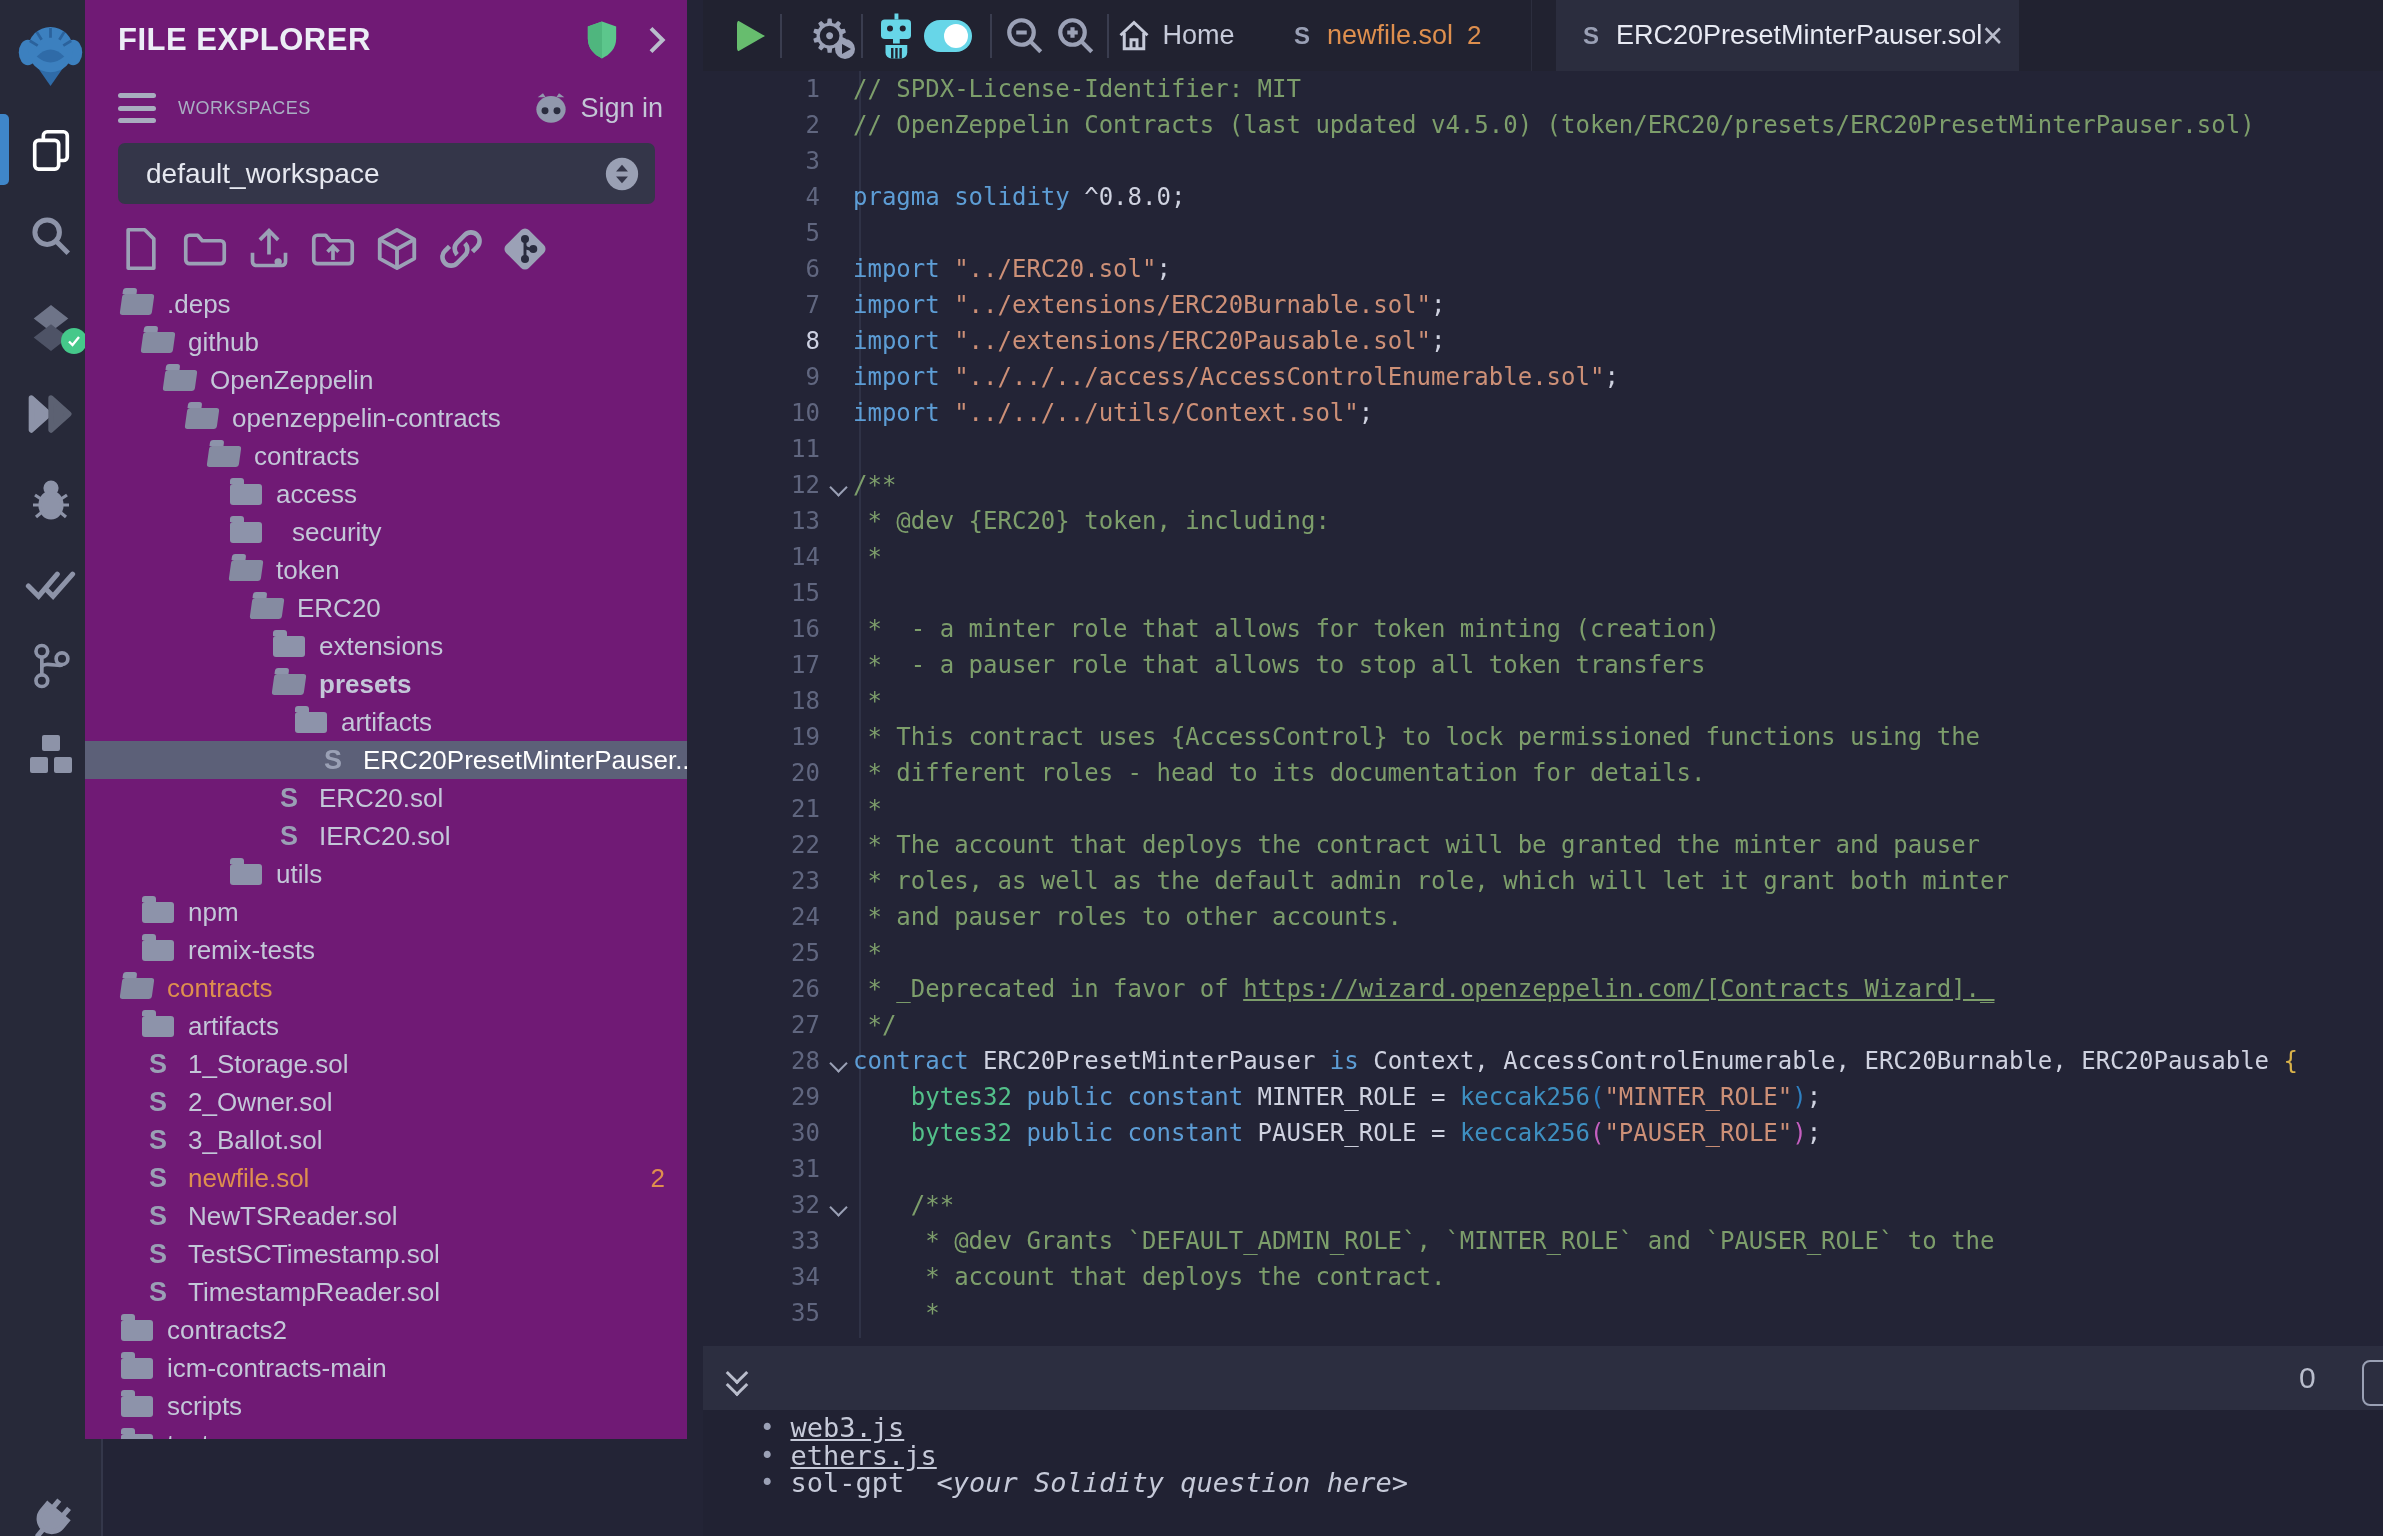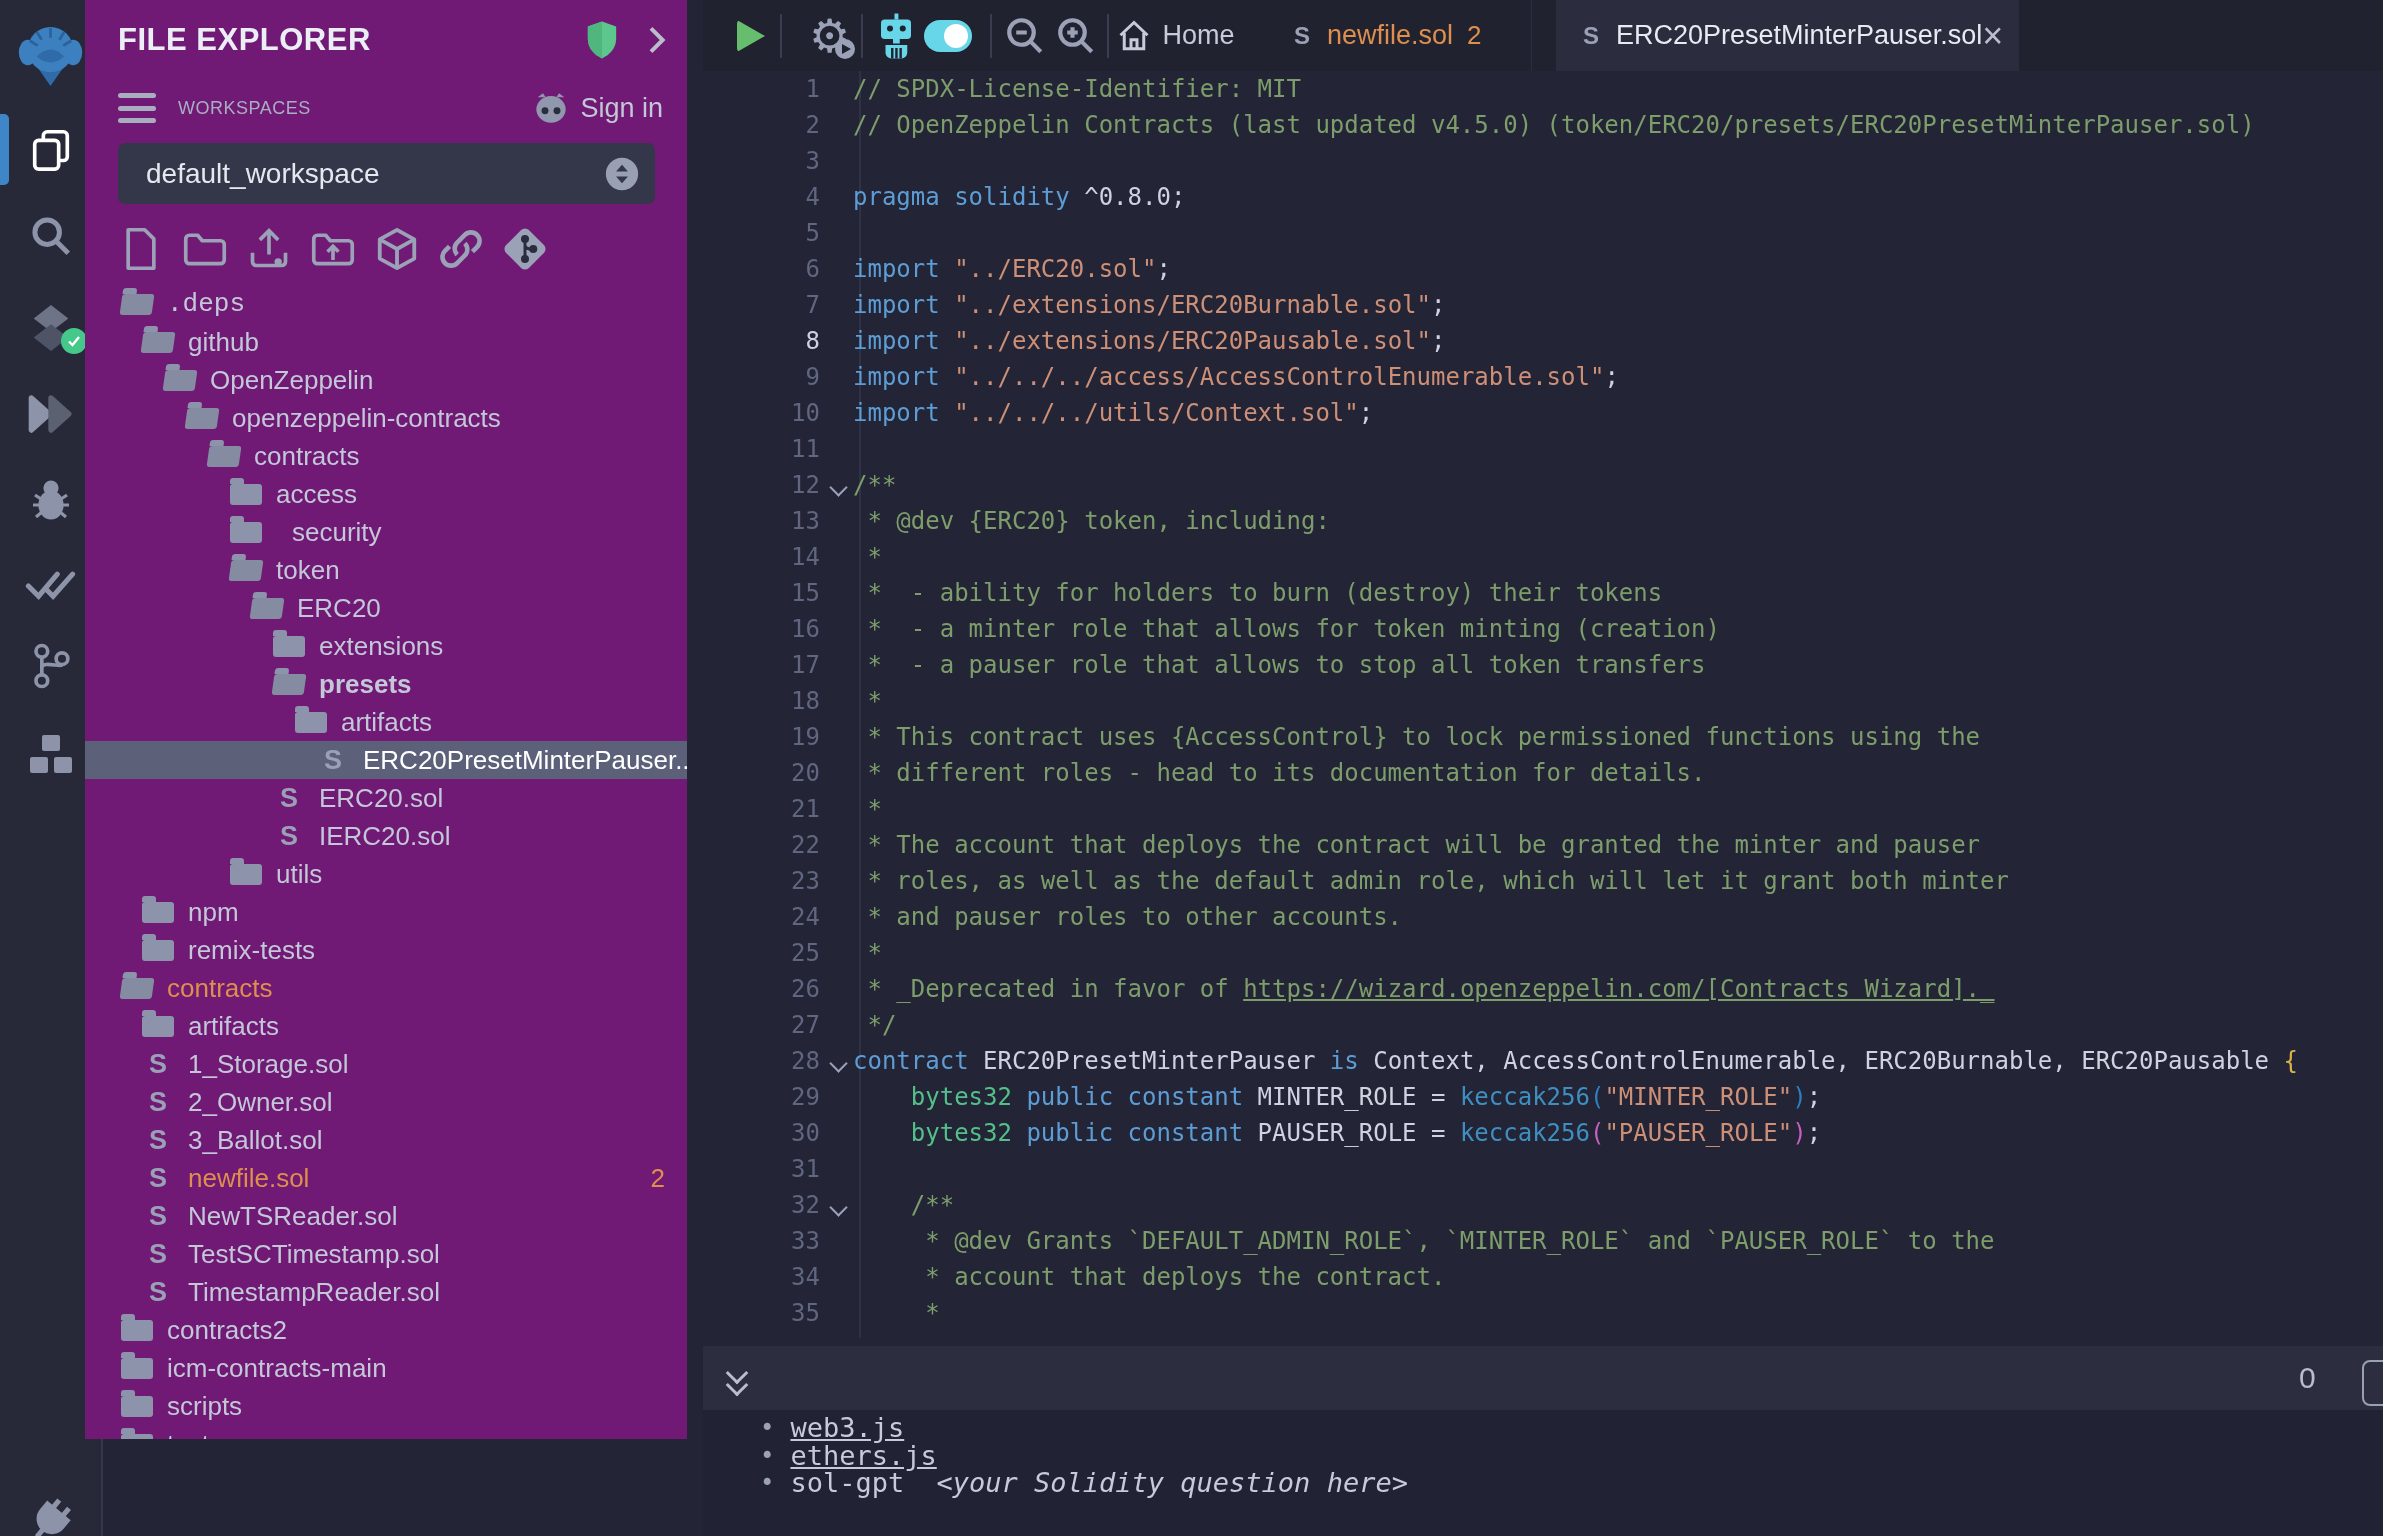--- a/index.html
+++ b/index.html
@@ -283,21 +283,21 @@
             <circle cx="12" cy="6.5" r="1.4"></circle>
               <circle cx="12" cy="17.5" r="1.4"></circle>
               <circle cx="16.5" cy="12" r="1.4"></circle>
             <path d="M12 8 V16 M12 10 C12 13 16.5 11 16.5 13.5" fill="none"></path>
           </g>
         </svg>
       </span>
     </div>
 
     <div id="file-tree">
-        <div class="trow" style="padding-left: 36px; font-family: Liberation Mono, monospace;">
+        <div class="trow" style="padding-left: 36px;">
           <span class="fold open"></span>
           <span class="tlabel">.deps</span>
         </div>
         <div class="trow" style="padding-left: 57px;">
           <span class="fold open"></span>
           <span class="tlabel">github</span>
         </div>
         <div class="trow" style="padding-left: 79px;">
           <span class="fold open"></span>
           <span class="tlabel">OpenZeppelin</span>
@@ -501,21 +501,21 @@
         <div class="cline"><span class="lnum">5</span><span class="ctext"></span></div>
         <div class="cline"><span class="lnum">6</span><span class="ctext"><span class="tk-k">import</span><span class="tk-p"> </span><span class="tk-s">"../ERC20.sol"</span><span class="tk-p">;</span></span></div>
         <div class="cline"><span class="lnum">7</span><span class="ctext"><span class="tk-k">import</span><span class="tk-p"> </span><span class="tk-s">"../extensions/ERC20Burnable.sol"</span><span class="tk-p">;</span></span></div>
         <div class="cline"><span class="lnum active">8</span><span class="ctext"><span class="tk-k">import</span><span class="tk-p"> </span><span class="tk-s">"../extensions/ERC20Pausable.sol"</span><span class="tk-p">;</span></span></div>
         <div class="cline"><span class="lnum">9</span><span class="ctext"><span class="tk-k">import</span><span class="tk-p"> </span><span class="tk-s">"../../../access/AccessControlEnumerable.sol"</span><span class="tk-p">;</span></span></div>
         <div class="cline"><span class="lnum">10</span><span class="ctext"><span class="tk-k">import</span><span class="tk-p"> </span><span class="tk-s">"../../../utils/Context.sol"</span><span class="tk-p">;</span></span></div>
         <div class="cline"><span class="lnum">11</span><span class="ctext"></span></div>
         <div class="cline"><span class="lnum">12</span><span class="foldic"></span><span class="ctext"><span class="tk-c">/**</span></span></div>
         <div class="cline"><span class="lnum">13</span><span class="ctext"><span class="tk-c"> * @dev {ERC20} token, including:</span></span></div>
         <div class="cline"><span class="lnum">14</span><span class="ctext"><span class="tk-c"> *</span></span></div>
-        <div class="cline"><span class="lnum">15</span><span class="ctext"><span class="tk-c"> *  - ability for holders to burn (destroy) their tokens</span></span></div>
+        <div class="cline"><span class="lnum">15</span></div>
         <div class="cline"><span class="lnum">16</span><span class="ctext"><span class="tk-c"> *  - a minter role that allows for token minting (creation)</span></span></div>
         <div class="cline"><span class="lnum">17</span><span class="ctext"><span class="tk-c"> *  - a pauser role that allows to stop all token transfers</span></span></div>
         <div class="cline"><span class="lnum">18</span><span class="ctext"><span class="tk-c"> *</span></span></div>
         <div class="cline"><span class="lnum">19</span><span class="ctext"><span class="tk-c"> * This contract uses {AccessControl} to lock permissioned functions using the</span></span></div>
         <div class="cline"><span class="lnum">20</span><span class="ctext"><span class="tk-c"> * different roles - head to its documentation for details.</span></span></div>
         <div class="cline"><span class="lnum">21</span><span class="ctext"><span class="tk-c"> *</span></span></div>
         <div class="cline"><span class="lnum">22</span><span class="ctext"><span class="tk-c"> * The account that deploys the contract will be granted the minter and pauser</span></span></div>
         <div class="cline"><span class="lnum">23</span><span class="ctext"><span class="tk-c"> * roles, as well as the default admin role, which will let it grant both minter</span></span></div>
         <div class="cline"><span class="lnum">24</span><span class="ctext"><span class="tk-c"> * and pauser roles to other accounts.</span></span></div>
         <div class="cline"><span class="lnum">25</span><span class="ctext"><span class="tk-c"> *</span></span></div>

